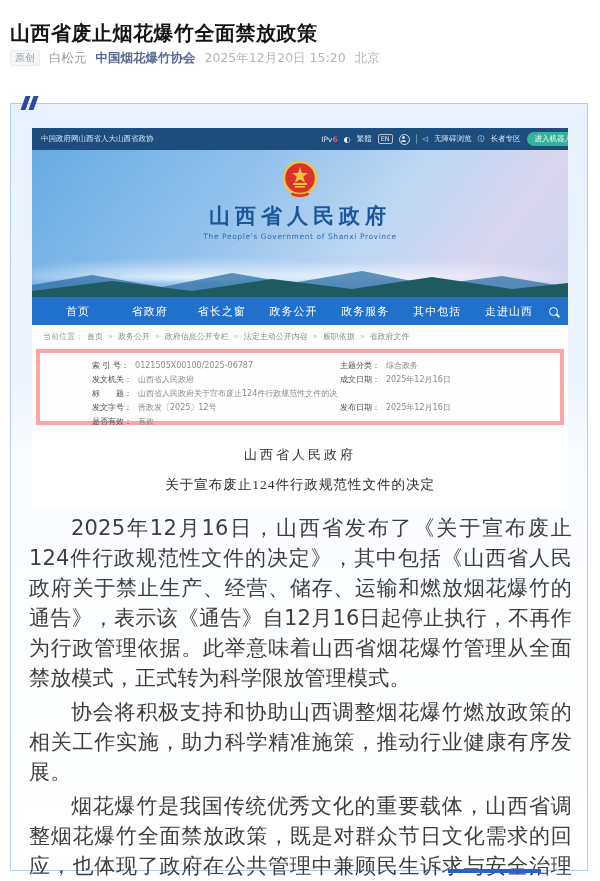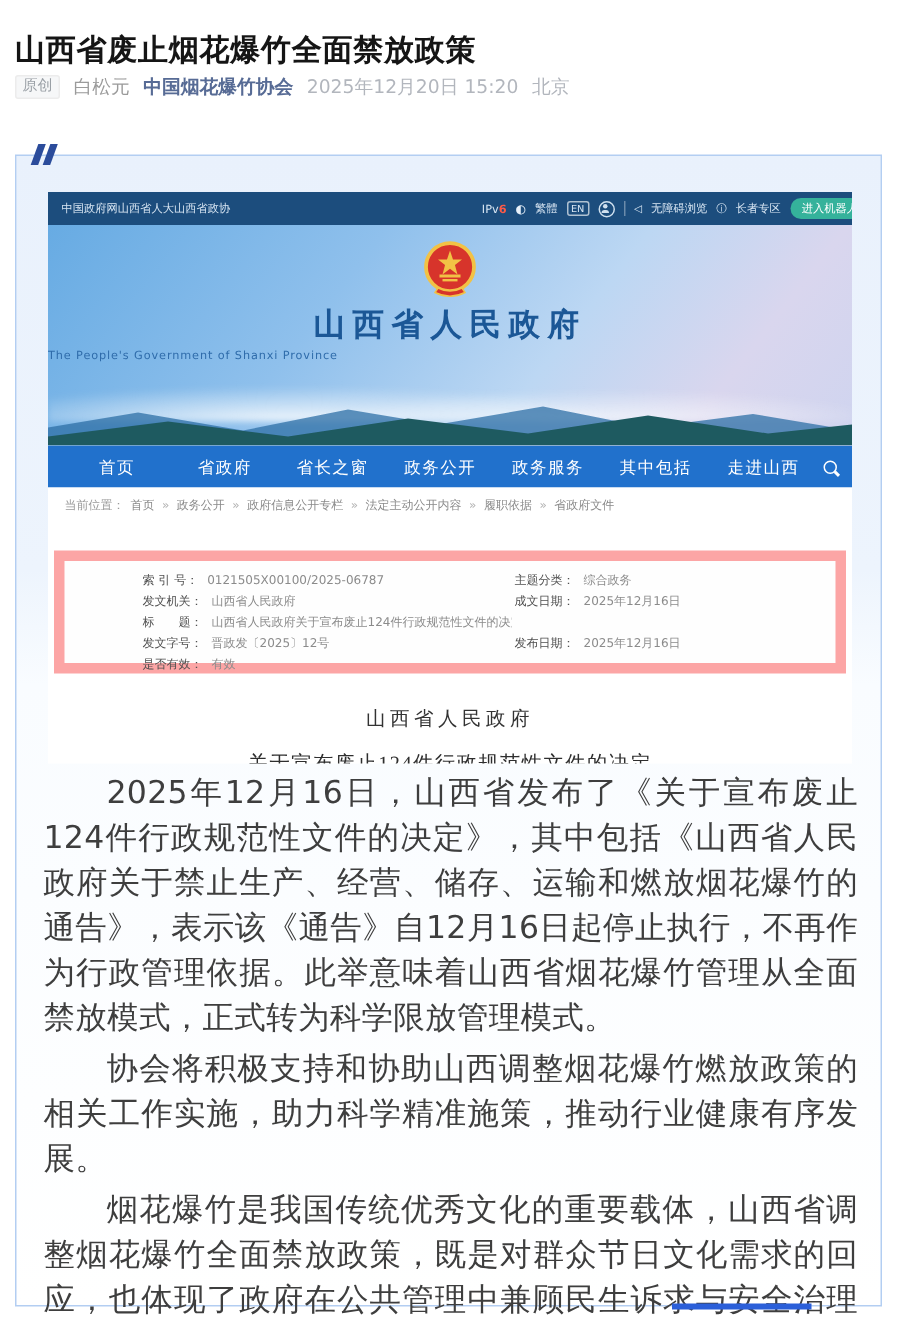--- a/index.html
+++ b/index.html
@@ -67,41 +67,41 @@
                radial-gradient(50% 90% at 70% 100%,rgba(255,255,255,.7),rgba(255,255,255,0) 70%);
     filter:blur(2px);
   }
   .mtn{position:absolute;left:0;bottom:0;width:100%;height:30px;display:block;}
   .emblem{position:absolute;left:50%;top:9px;transform:translateX(-50%);}
   .gov-name{
     position:absolute;left:0;right:0;top:52px;text-align:center;
     font-size:21px;font-weight:700;color:#1b5796;letter-spacing:5px;
   }
   .gov-name-en{
-    position:absolute;left:0;right:0;top:82px;
+    position:absolute;left:0;right:0;top:82px;text-align:center;
     font-size:7.5px;color:#2f6cab;letter-spacing:.6px;
   }
   
   .gov-nav{
     height:28px;background:#2171cc;display:flex;align-items:center;
     color:#ffffff;font-size:11px;padding:0 10px;
   }
   .gov-nav .nav-item{flex:1;text-align:center;letter-spacing:1px;}
   .magnifier{width:7px;height:7px;border:1.5px solid #fff;border-radius:50%;position:relative;display:inline-block;margin-left:4px;}
   .magnifier::after{content:"";position:absolute;width:1.5px;height:4px;background:#fff;left:7px;top:6px;transform:rotate(-45deg);}
   
   .gov-crumb{
     height:22px;background:#fff;display:flex;align-items:center;gap:4px;
     font-size:8px;color:#8a8a8a;padding:0 11px;white-space:nowrap;
   }
   .gov-crumb .crumb-label{color:#9a9a9a;}
   .gov-crumb .crumb-item:not(:last-child)::after{content:"»";margin:0 1px 0 5px;color:#b5b5b5;}
   
   .meta-box{
-    margin:20px 4px 0 4px;height:68px;border:7px solid #fca5a5;background:#fefefe;
+    margin:2px 4px 0 4px;height:68px;border:4px solid #fca5a5;background:#fefefe;
     position:relative;font-size:8px;color:#6a6a6a;
   }
   .meta-col{position:absolute;top:6px;}
   .meta-col.left{left:52px;width:246px;}
   .meta-col.right{left:300px;width:200px;}
   .meta-row{height:14px;line-height:14px;display:flex;white-space:nowrap;overflow:hidden;}
   .meta-row .lbl{color:#4f4f4f;margin-right:6px;flex:none;}
   .meta-row .val{color:#8b8b8b;}
   
   .doc-head{text-align:center;font-family:"Liberation Serif","DejaVu Serif",serif;padding-top:21px;}

